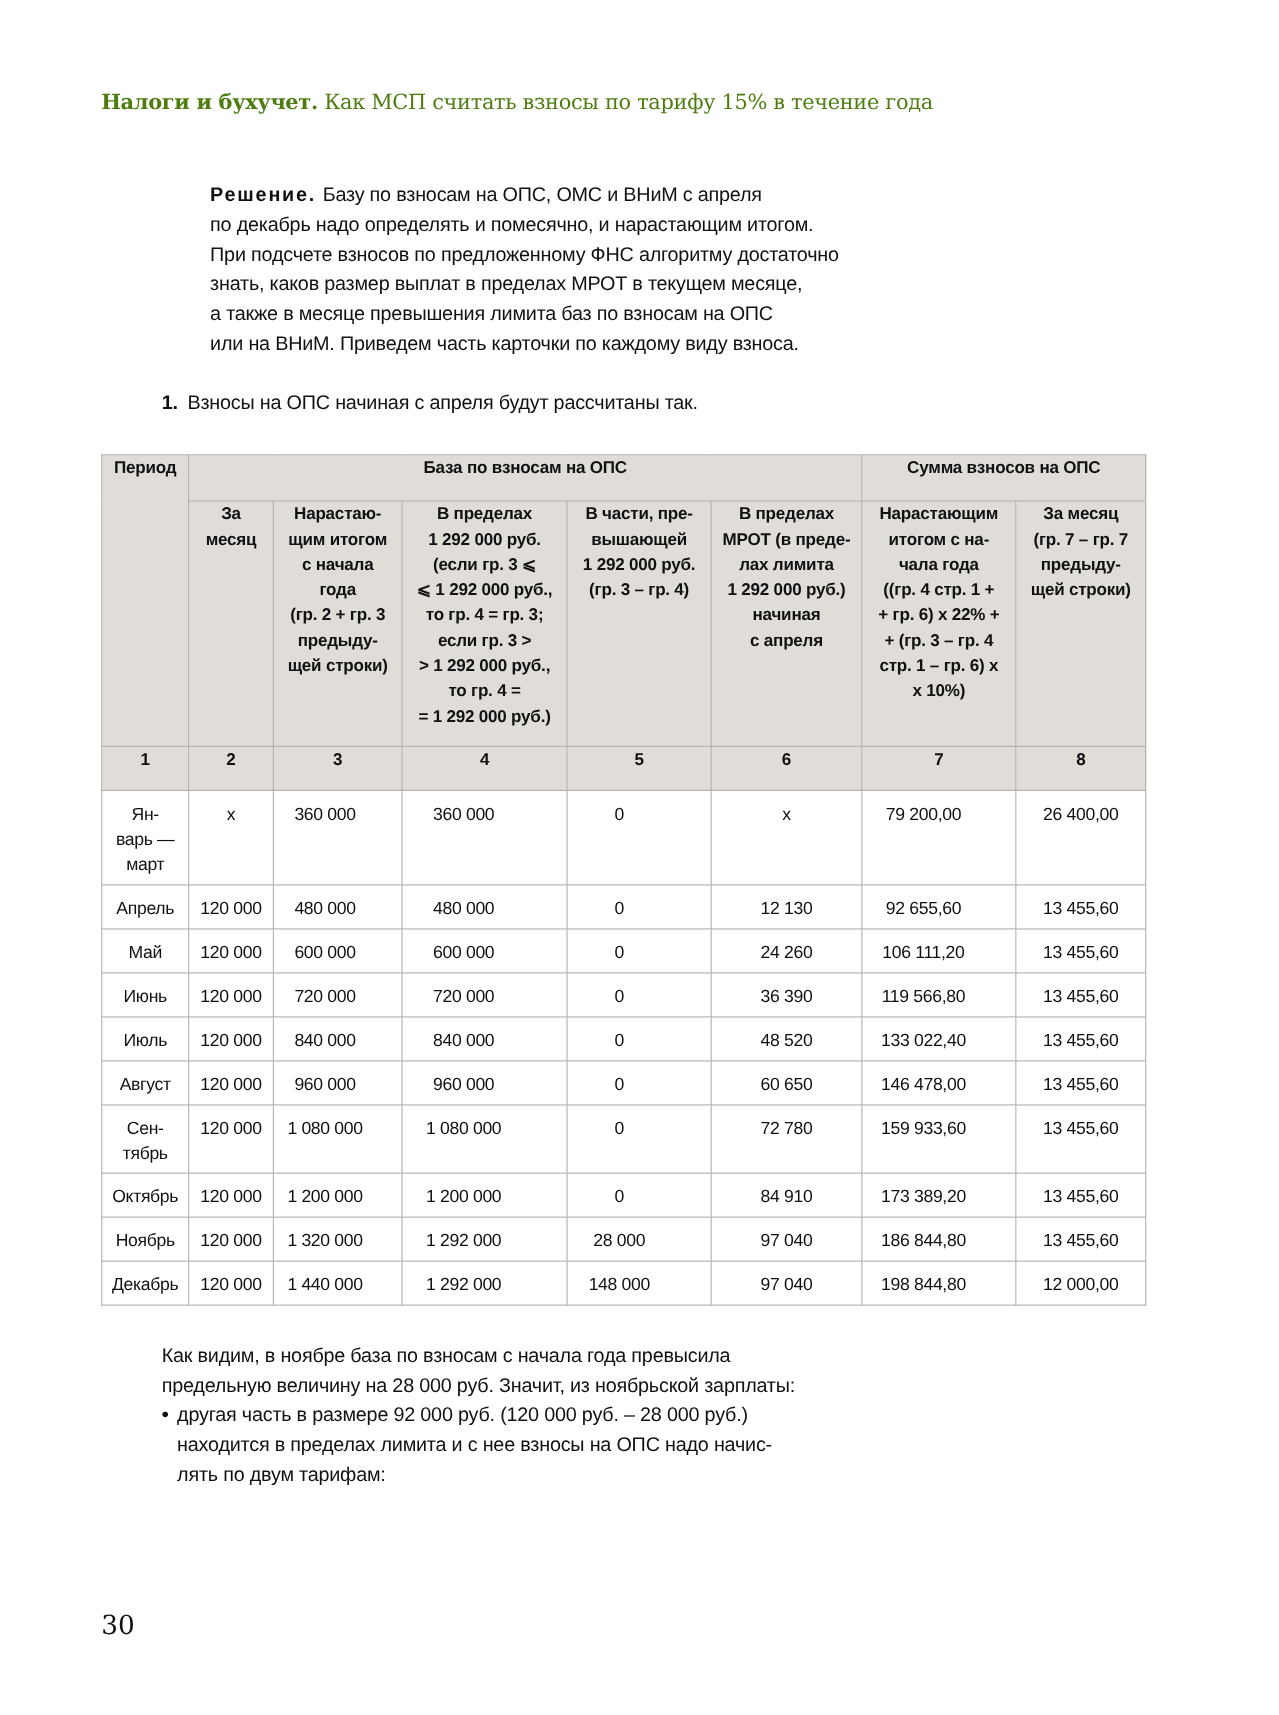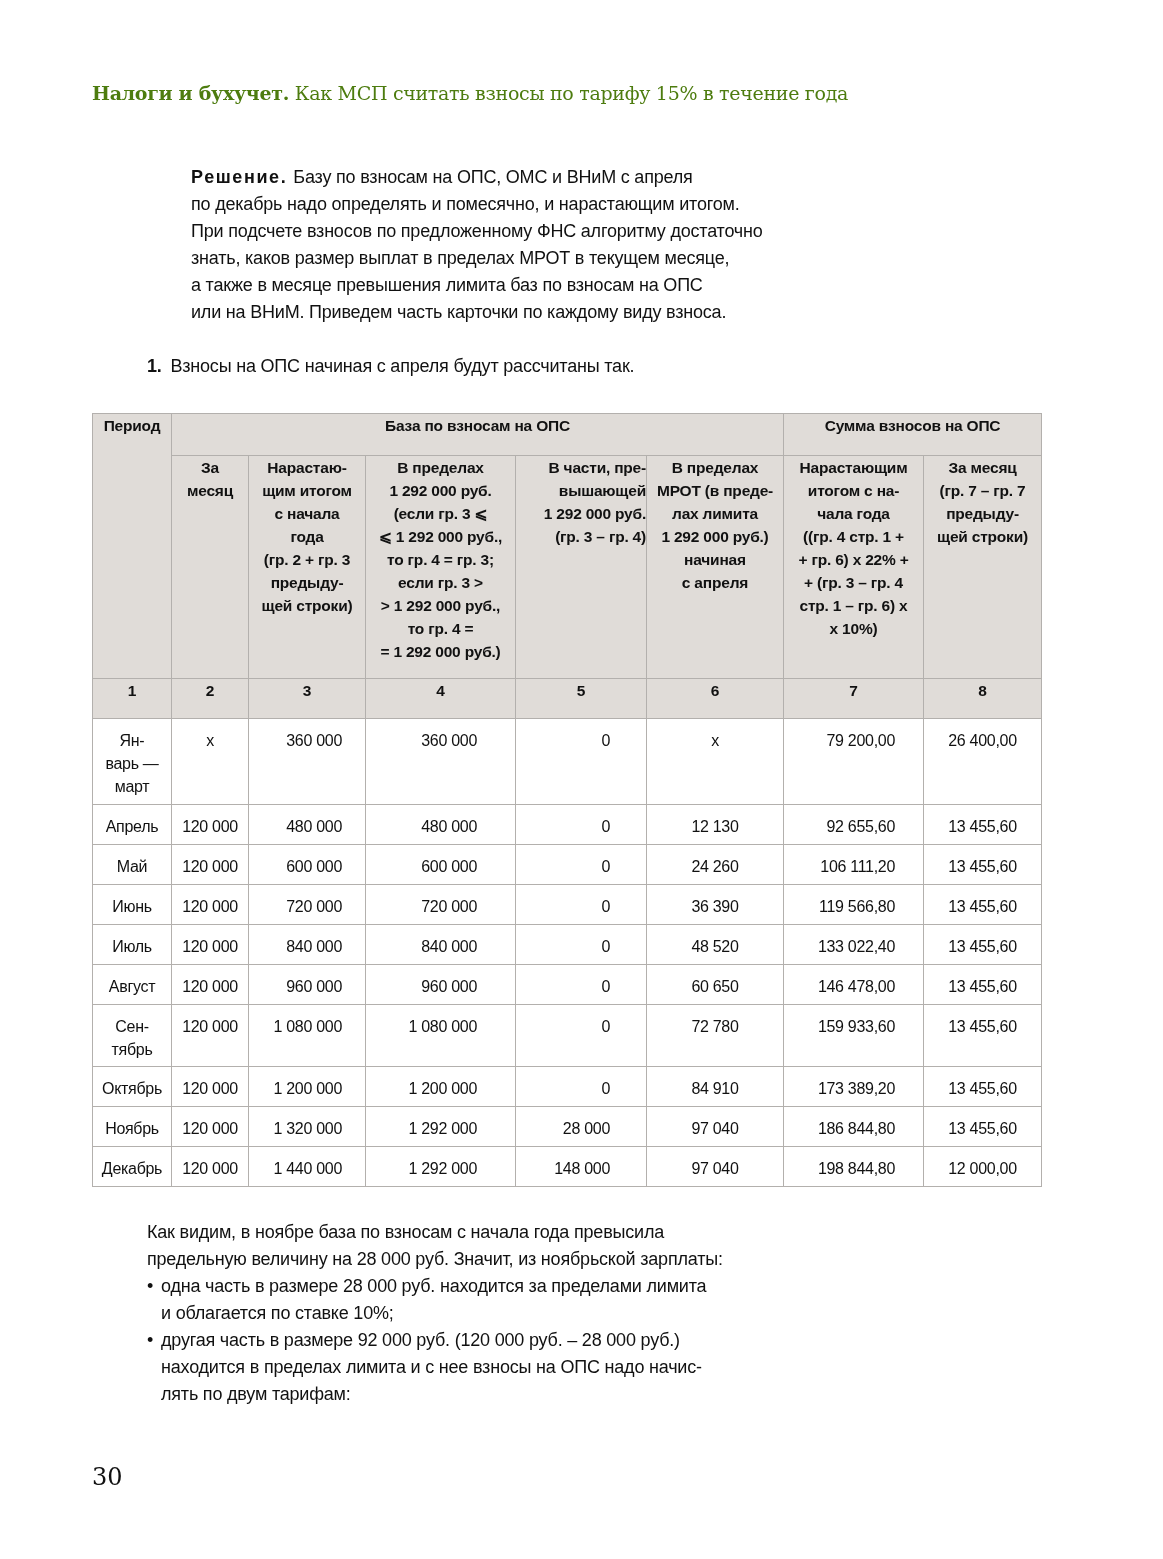--- a/index.html
+++ b/index.html
@@ -40,21 +40,21 @@
     th.h-period { vertical-align: top; padding-top: 11px; height: 30px; }
     th.h-group { height: 41px; vertical-align: middle; }
     th.h-sub { height: 222px; padding-top: 8px; }
     th.h-num { height: 39px; vertical-align: middle; }
     table.card td {
       vertical-align: top; line-height: 23px; padding-top: 10px;
       letter-spacing: -0.3px;
     }
     td.c-period { text-align: center; padding-left: 8px; }
     td.c-center { text-align: center; }
-    td.c-right { text-align: right; }
+    td.c-right { text-align: center; }
     td.c-right.col3 { padding-right: 23px; }
     td.c-right.col4 { padding-right: 38px; }
     td.c-right.col5 { padding-right: 36px; }
     td.c-right.col7 { padding-right: 28px; }
     tr.r-tall td { height: 75px; }
     tr.r-norm td { height: 29px; }
     tr.r-mid td { height: 51px; }
 
     .page-number {
       position: absolute; left: 92px; top: 1463px;
@@ -113,21 +113,21 @@
 щей строки)</th>
       <th class="h-sub ml" style="white-space: pre-line;">В пределах
 1 292 000 руб.
 (если гр. 3 ⩽
 ⩽ 1 292 000 руб.,
 то гр. 4 = гр. 3;
 если гр. 3 &gt;
 &gt; 1 292 000 руб.,
 то гр. 4 =
 = 1 292 000 руб.)</th>
-      <th class="h-sub ml" style="white-space: pre-line; text-align: right;">В части, пре-
+      <th class="h-sub ml" style="white-space: pre-line;">В части, пре-
 вышающей
 1 292 000 руб.
 (гр. 3 – гр. 4)</th>
       <th class="h-sub ml" style="white-space: pre-line;">В пределах
 МРОТ (в преде-
 лах лимита
 1 292 000 руб.)
 начиная
 с апреля</th>
       <th class="h-sub ml" style="white-space: pre-line;">Нарастающим
@@ -260,22 +260,20 @@
       </tr>
     </tbody>
 </table>
 
 <div class="body-text outro">
   <span>Как видим, в ноябре база по взносам с начала года превысила</span><br>
   <span>предельную величину на 28 000 руб. Значит, из ноябрьской зарплаты:</span>
   <ul>
     <li>
       <span class="bullet">•</span>
-      <span class="ml" style="white-space: pre-line;">одна часть в размере 28 000 руб. находится за пределами лимита
-и облагается по ставке 10%;</span>
     </li>
     <li>
       <span class="bullet">•</span>
       <span class="ml" style="white-space: pre-line;">другая часть в размере 92 000 руб. (120 000 руб. – 28 000 руб.)
 находится в пределах лимита и с нее взносы на ОПС надо начис-
 лять по двум тарифам:</span>
     </li>
   </ul>
 </div>
 

